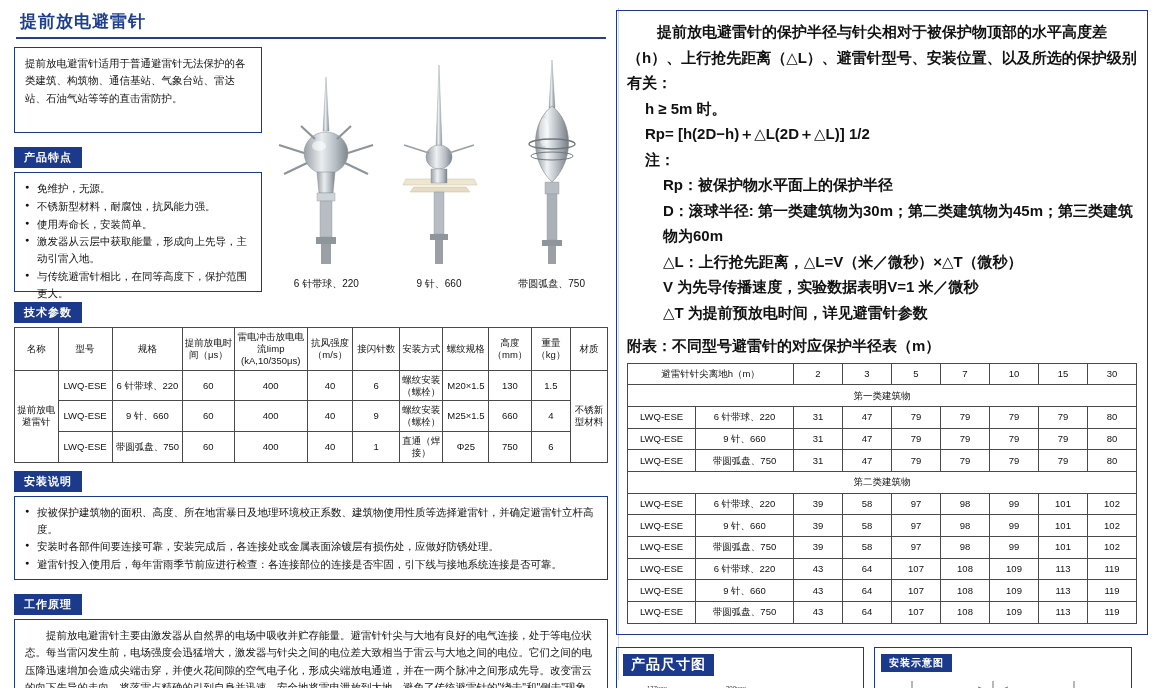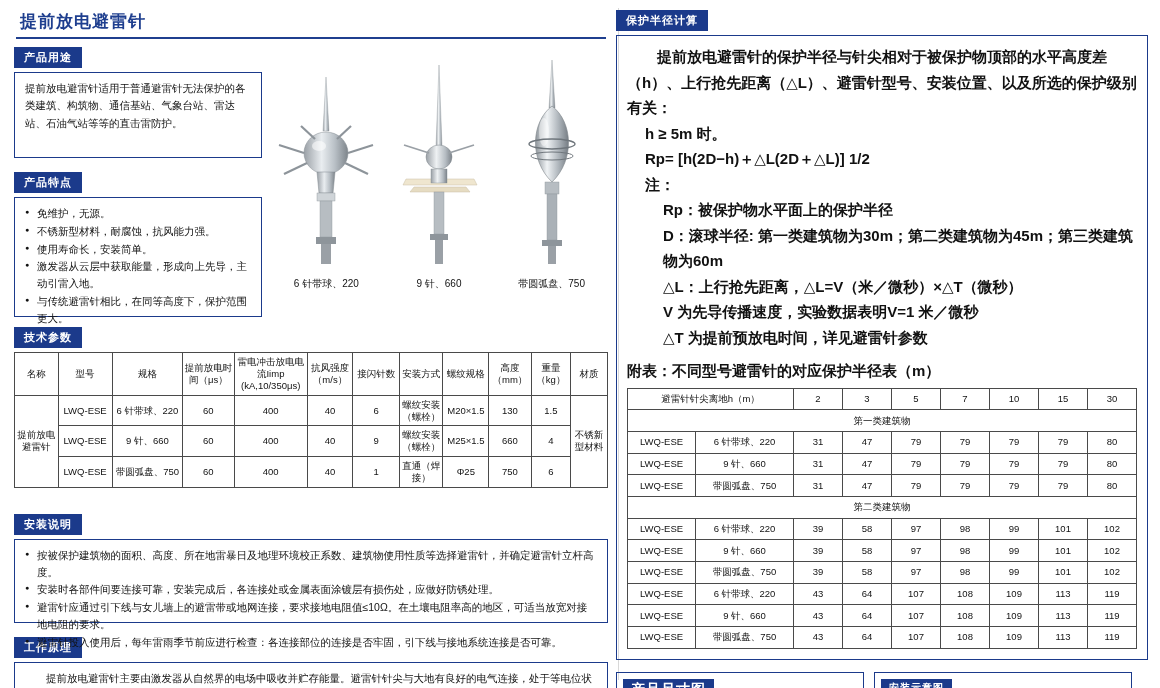--- a/index.html
+++ b/index.html
@@ -83,23 +83,20 @@
 <div class="page">
 
   <div class="col-left">
 
     <div class="doc-title">提前放电避雷针</div>
     <div class="title-rule"></div>
 
     <div class="upper">
       <div class="upper-left">
 
-        <div class="bar-wrap">
-          <span class="bar">产品用途</span>
-        </div>
         <div class="boxed" style="height:86px">
           <span>提前放电避雷针适用于普通避雷针无法保护的各类建筑、构筑物、通信基站、气象台站、雷达站、石油气站等等的直击雷防护。</span>
         </div>
 
         <div class="bar-wrap" style="margin-top:14px">
           <span class="bar">产品特点</span>
         </div>
         <div class="boxed" style="height:120px">
           <ul class="dots">
             <li>免维护，无源。</li>
@@ -266,47 +263,43 @@
         <td>40</td>
         <td>1</td>
         <td>直通（焊接）</td>
         <td>Φ25</td>
         <td>750</td>
         <td>6</td>
       </tr>
     </tbody>
       </table>
 
-    <div class="bar-wrap" style="margin-top:26px">
+    <div class="bar-wrap" style="margin-top:8px">
       <span class="bar">安装说明</span>
     </div>
     <div class="boxed" style="height:84px">
       <ul class="dots">
         <li>按被保护建筑物的面积、高度、所在地雷暴日及地理环境校正系数、建筑物使用性质等选择避雷针，并确定避雷针立杆高度。</li>
         <li>安装时各部件间要连接可靠，安装完成后，各连接处或金属表面涂镀层有损伤处，应做好防锈处理。</li>
-        <li>避雷针应通过引下线与女儿墙上的避雷带或地网连接，要求接地电阻值≤10Ω。在土壤电阻率高的地区，可适当放宽对接地电阻的要求。</li>
         <li>避雷针投入使用后，每年雷雨季节前应进行检查：各连接部位的连接是否牢固，引下线与接地系统连接是否可靠。</li>
       </ul>
     </div>
 
     <div class="bar-wrap" style="margin-top:14px">
       <span class="bar">工作原理</span>
     </div>
     <div class="boxed" style="height:92px">
       <div style="text-indent:2em">提前放电避雷针主要由激发器从自然界的电场中吸收并贮存能量。避雷针针尖与大地有良好的电气连接，处于等电位状态。每当雷闪发生前，电场强度会迅猛增大，激发器与针尖之间的电位差大致相当于雷云与大地之间的电位。它们之间的电压降迅速增加会造成尖端击穿，并使火花间隙的空气电子化，形成尖端放电通道，并在一两个脉冲之间形成先导。改变雷云的向下先导的走向，将落雷点精确的引到自身并迅速、安全地将雷电泄放到大地。避免了传统避雷针的"绕击"和"侧击"现象。</div>
     </div>
   </div>
 
   <div class="sep-v"></div>
 
   <div class="col-right">
 
-    <div class="bar-wrap">
-      <span class="bar">保护半径计算</span>
-    </div>
 
     <div class="boxed" style="padding:8px 10px 10px 10px">
       <div class="calc">
         <div style="text-indent:2em">提前放电避雷针的保护半径与针尖相对于被保护物顶部的水平高度差（h）、上行抢先距离（△L）、避雷针型号、安装位置、以及所选的保护级别有关：</div>
         <div class="indent1">h ≥ 5m 时。</div>
         <div class="indent1">Rp= [h(2D−h)＋△L(2D＋△L)] 1/2</div>
         <div class="indent1">注：</div>
         <div class="indent2">Rp：被保护物水平面上的保护半径</div>
         <div class="indent2">D：滚球半径: 第一类建筑物为30m；第二类建筑物为45m；第三类建筑物为60m</div>
         <div class="indent2">△L：上行抢先距离，△L=V（米／微秒）×△T（微秒）</div>

